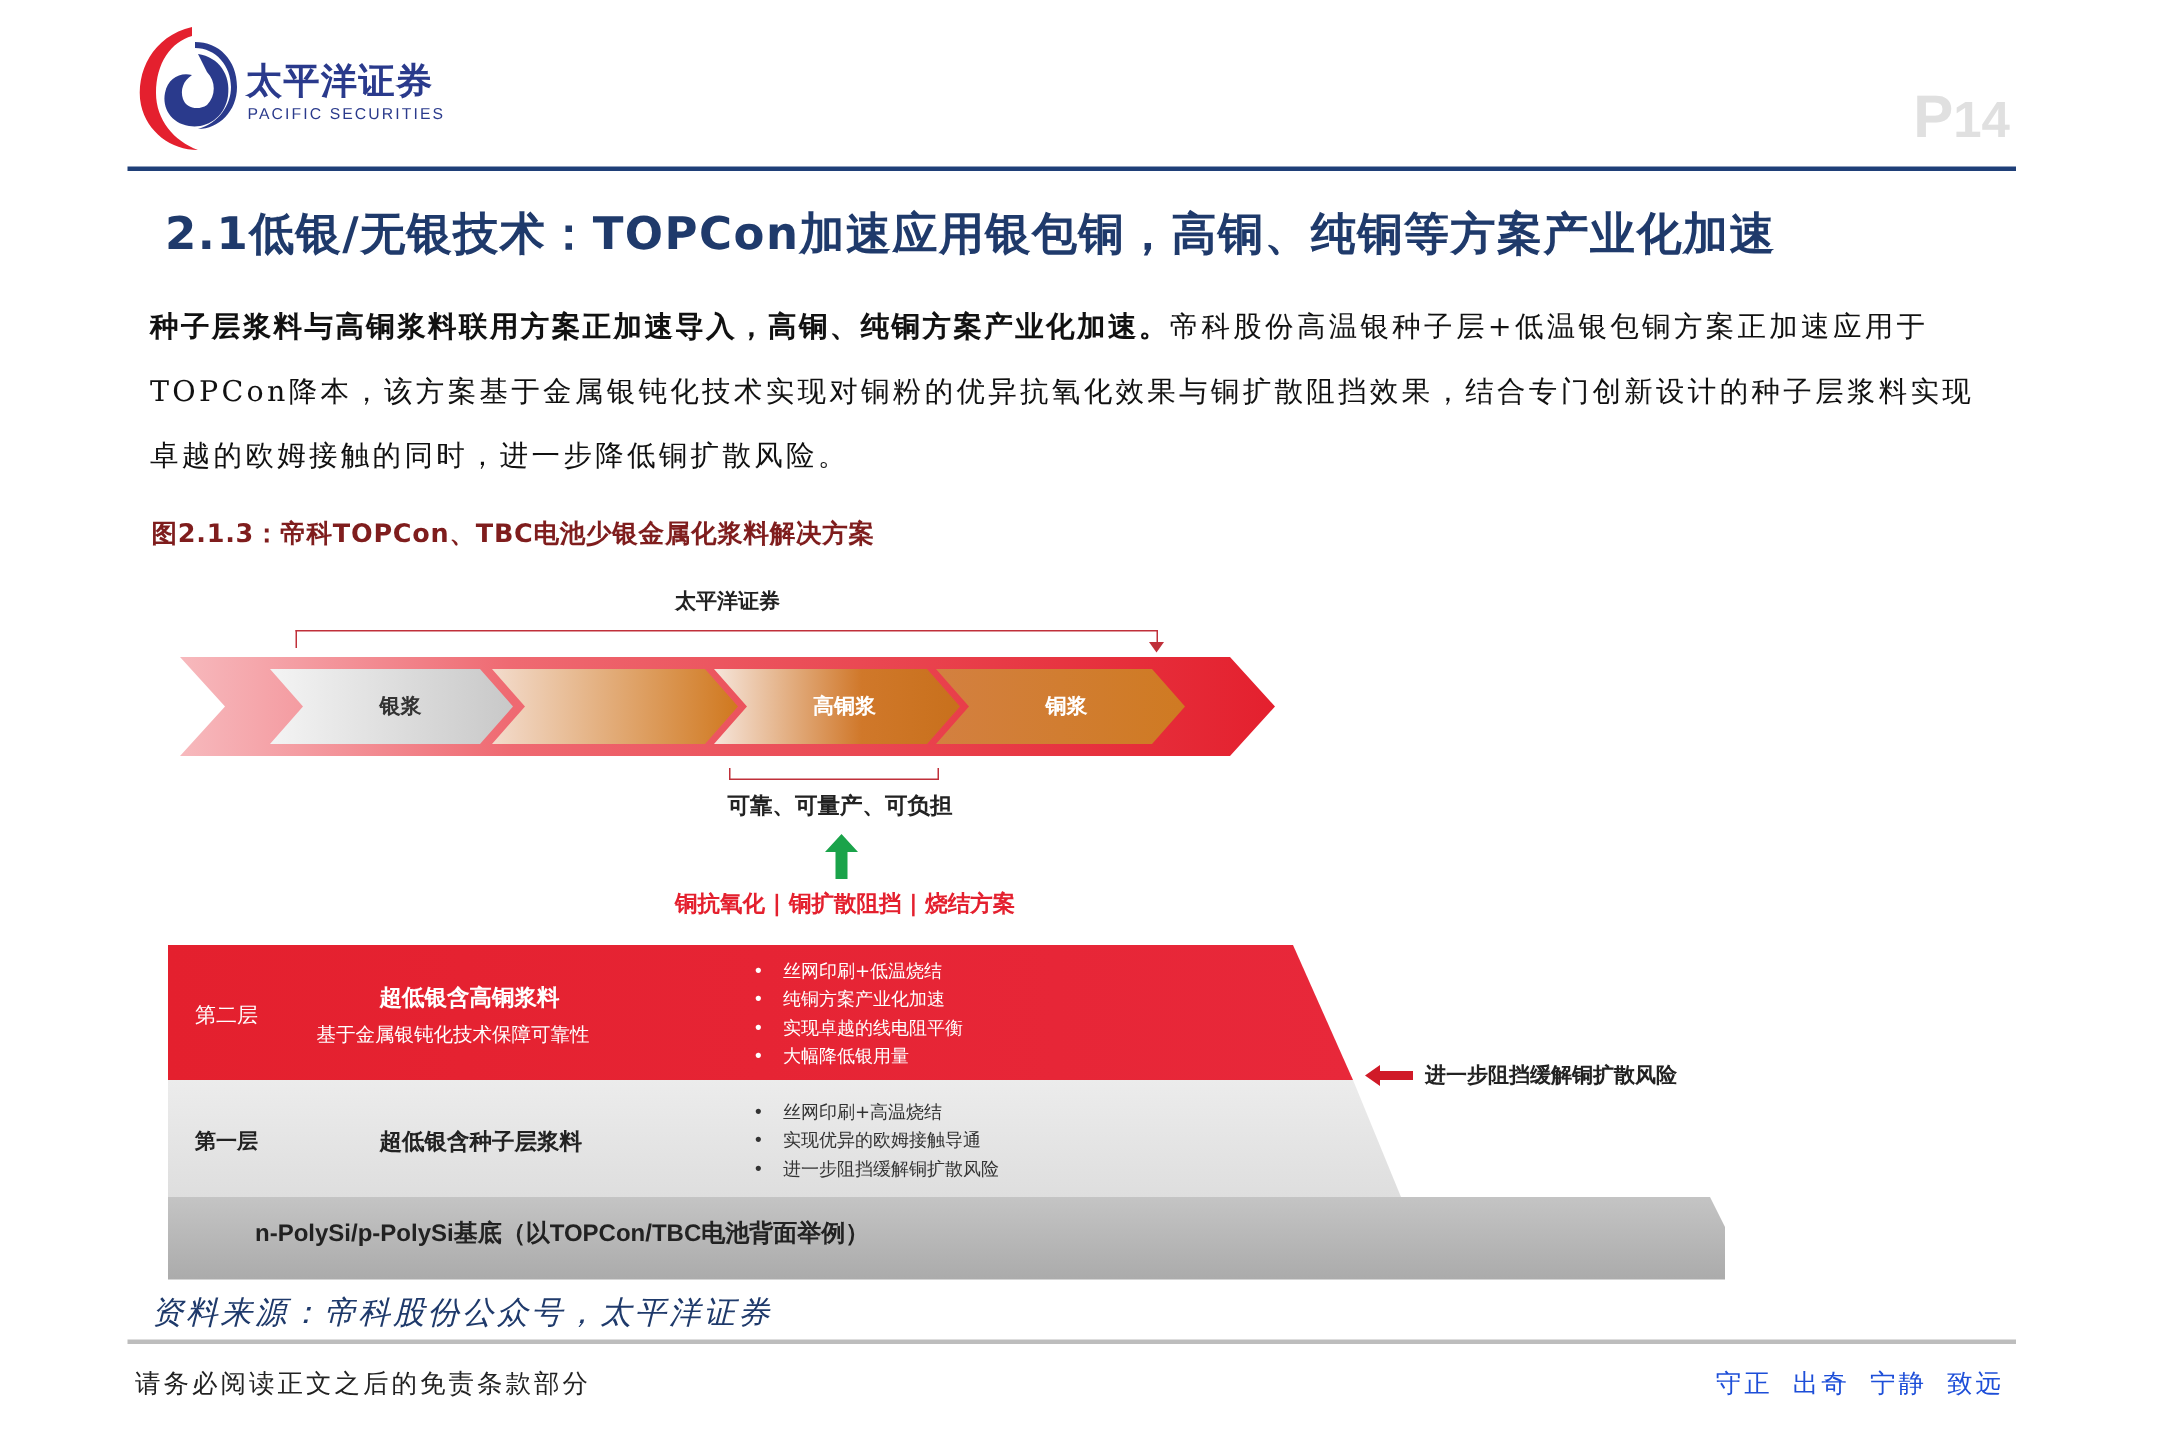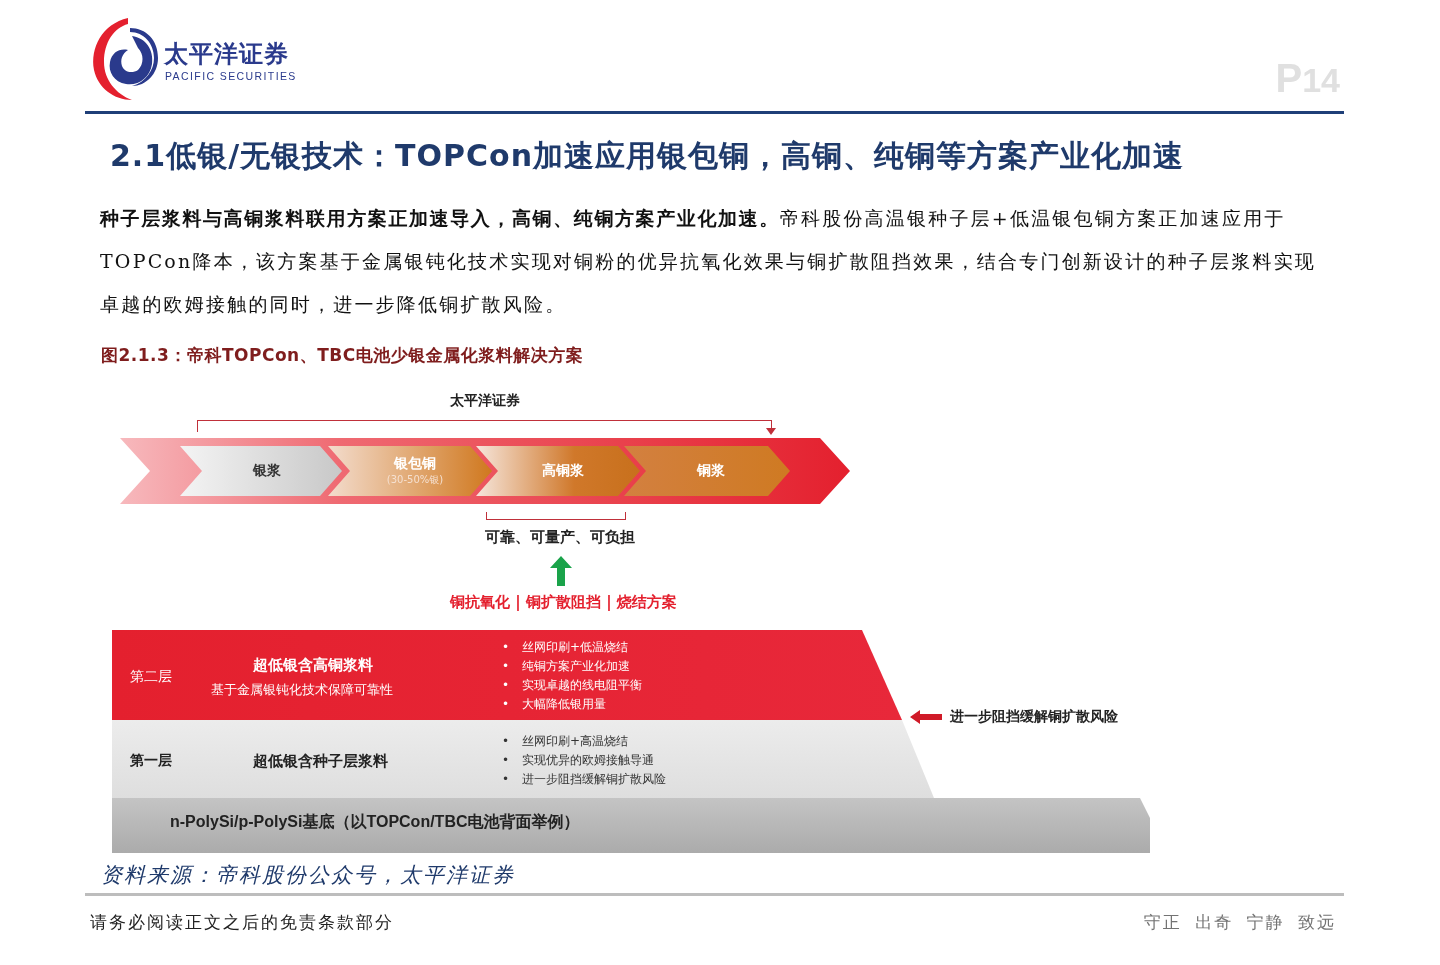--- a/index.html
+++ b/index.html
@@ -45,21 +45,21 @@
   .layer2 .layer-text { color: #fff; }
   .bullets { position: absolute; font-size: 12px; line-height: 19px; }
   .bullets li { list-style: none; position: relative; padding-left: 20px; }
   .bullets li::before { content: "•"; position: absolute; left: 0; }
   .adapt { position: absolute; left: 800px; top: 80px; display: flex; align-items: center; gap: 8px; font-size: 14px; font-weight: bold; color: #222; }
   .base-text { position: absolute; left: 60px; top: 184px; font-size: 16px; font-weight: bold; color: #222; font-family: "Liberation Sans", sans-serif; }
 
   .source { position: absolute; left: 101px; top: 861px; font-family: "DejaVu Serif", serif; font-style: italic; font-size: 21px; color: #1f3a6b; letter-spacing: 2px; }
   .footer-rule { position: absolute; left: 85px; top: 893px; width: 1259px; height: 3px; background: #bdbdbd; }
   .footer-left { position: absolute; left: 90px; top: 911px; font-family: "DejaVu Serif", serif; font-size: 17px; color: #222; letter-spacing: 2px; }
-  .footer-right { position: absolute; right: 104px; top: 911px; font-family: "DejaVu Serif", serif; font-size: 17px; color: #737373; letter-spacing: 2px; word-spacing: 6px; }
+  .footer-right { position: absolute; right: 104px; top: 911px; font-family: "DejaVu Serif", serif; font-size: 17px; color: #1d4ed8; letter-spacing: 2px; word-spacing: 6px; }
 </style>
 </head>
 <body>
 
 <div class="logo">
   <svg class="logo-mark" viewBox="0 0 80 88">
     <path d="M40 4 C14 10 2 34 6 56 C10 74 26 86 44 86 C28 80 16 66 16 48 C16 28 26 14 40 10 Z" fill="#e4202e"></path>
     <path d="M44 22 C58 24 66 36 64 50 C62 64 50 72 38 70 C26 68 20 58 22 48 C24 38 32 34 40 36 C34 40 32 46 34 52 C36 58 44 60 50 56 C56 50 56 40 50 34 C48 30 46 26 44 22 Z" fill="#2a3a8c"></path>
     <path d="M42 14 C58 14 70 26 70 44 C70 60 58 72 44 72 C58 68 66 56 66 44 C66 30 56 18 42 18 Z" fill="#2a3a8c"></path>
   </svg>
@@ -107,24 +107,20 @@
         </linearGradient>
       </defs>
       <polygon points="0,0 700,0 730,33 700,66 0,66 30,33" fill="url(#bandG)"></polygon>
       <polygon points="60,8 200,8 222,33 200,58 60,58 82,33" fill="url(#silverG)"></polygon>
       <polygon points="208,8 350,8 372,33 350,58 208,58 230,33" fill="url(#copperG1)"></polygon>
       <polygon points="356,8 498,8 520,33 498,58 356,58 378,33" fill="url(#copperG2)"></polygon>
       <polygon points="504,8 648,8 670,33 648,58 504,58 526,33" fill="url(#copperG3)"></polygon>
     </svg>
     <div class="chev" style="left:82px;width:130px;color:#333">
         <span>银浆</span>
-      </div>
-    <div class="chev" style="left:230px;width:130px">
-        <span>银包铜</span>
-        <span class="sub">(30-50%银)</span>
       </div>
     <div class="chev" style="left:378px;width:130px">
         <span>高铜浆</span>
       </div>
     <div class="chev" style="left:526px;width:130px">
         <span>铜浆</span>
       </div>
   </div>
 
   <div class="bracket2"></div>

